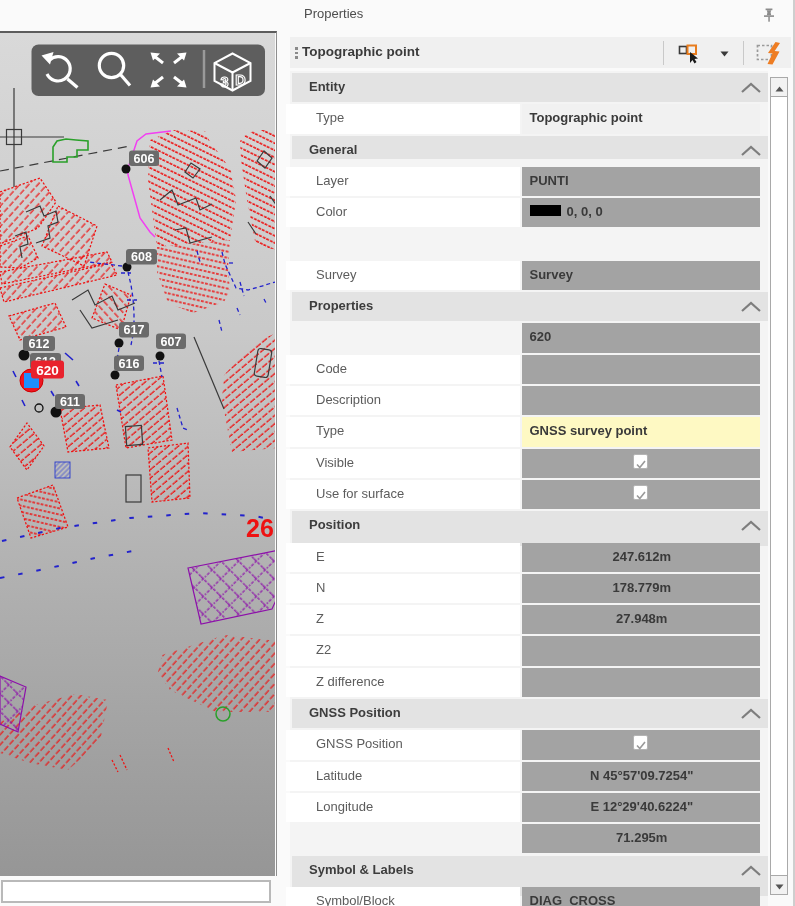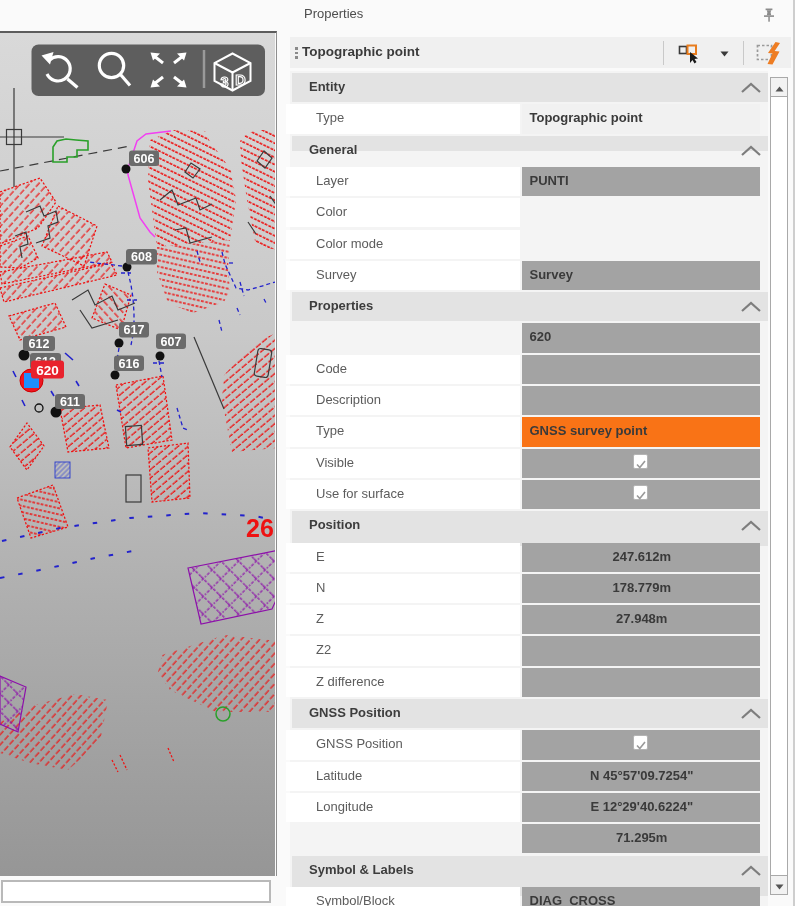--- a/index.html
+++ b/index.html
@@ -281,35 +281,35 @@
 <div class="hdr" style="top:73.0px;height:29.3px">
     <span class="hlab">Entity</span>
 <svg class="chev" width="22" height="12" viewBox="0 0 22 12">
       <polyline points="2,10 11,2 20,10" fill="none" stroke="#7d7d7d" stroke-width="2.2"></polyline>
     </svg>
   </div>
 <div class="drow" style="top:104.3px;height:29.3px">
     <div class="lcell">Type</div>
     <div class="vcell" style="background:#f1f1f1;"><span class="vtext">Topographic point</span></div>
   </div>
-<div class="hdr" style="top:135.6px;height:15px">
+<div class="hdr" style="top:135.6px;height:23px">
     <span class="hlab">General</span>
 <svg class="chev" width="22" height="12" viewBox="0 0 22 12">
       <polyline points="2,10 11,2 20,10" fill="none" stroke="#7d7d7d" stroke-width="2.2"></polyline>
     </svg>
   </div>
 <div class="drow" style="top:166.9px;height:29.3px">
     <div class="lcell">Layer</div>
     <div class="vcell" style=""><span class="vtext">PUNTI</span></div>
   </div>
 <div class="drow" style="top:198.2px;height:29.3px">
     <div class="lcell">Color</div>
+    <div class="vcell" style=""><span class="swatch"></span><span class="vtext">0, 0, 0</span></div>
   </div>
 <div class="drow" style="top:229.5px;height:29.3px">
-    <div class="lcell">Color mode</div>
   </div>
 <div class="drow" style="top:260.8px;height:29.3px">
     <div class="lcell">Survey</div>
     <div class="vcell" style=""><span class="vtext">Survey</span></div>
   </div>
 <div class="hdr" style="top:292.1px;height:29.3px">
     <span class="hlab">Properties</span>
 <svg class="chev" width="22" height="12" viewBox="0 0 22 12">
       <polyline points="2,10 11,2 20,10" fill="none" stroke="#7d7d7d" stroke-width="2.2"></polyline>
     </svg>
@@ -320,21 +320,21 @@
 <div class="drow" style="top:354.7px;height:29.3px">
     <div class="lcell">Code</div>
     <div class="vcell" style=""></div>
   </div>
 <div class="drow" style="top:386.0px;height:29.3px">
     <div class="lcell">Description</div>
     <div class="vcell" style=""></div>
   </div>
 <div class="drow" style="top:417.3px;height:29.3px">
     <div class="lcell">Type</div>
-    <div class="vcell" style="background:#f97316;"><span class="vtext">GNSS survey point</span></div>
+    <div class="vcell" style="background:#fef9c3;"><span class="vtext">GNSS survey point</span></div>
   </div>
 <div class="drow" style="top:448.6px;height:29.3px">
     <div class="lcell">Visible</div>
     <div class="vcell vcent" style=""><span class="cbx"><svg width="10" height="9" viewBox="0 0 10 9">
           <polyline points="1,4.5 3.8,7.5 9,1" fill="none" stroke="#9a9a9a" stroke-width="1.6"></polyline>
         </svg></span></div>
   </div>
 <div class="drow" style="top:479.9px;height:29.3px">
     <div class="lcell">Use for surface</div>
     <div class="vcell vcent" style=""><span class="cbx"><svg width="10" height="9" viewBox="0 0 10 9">

